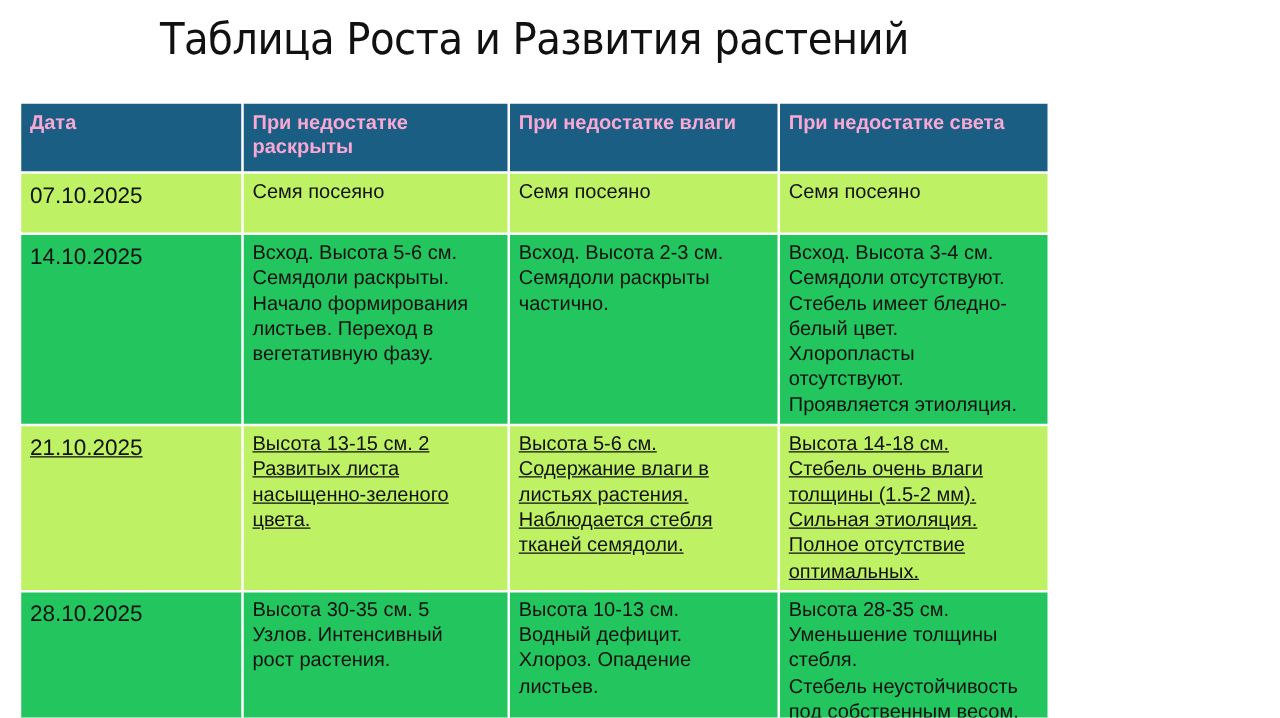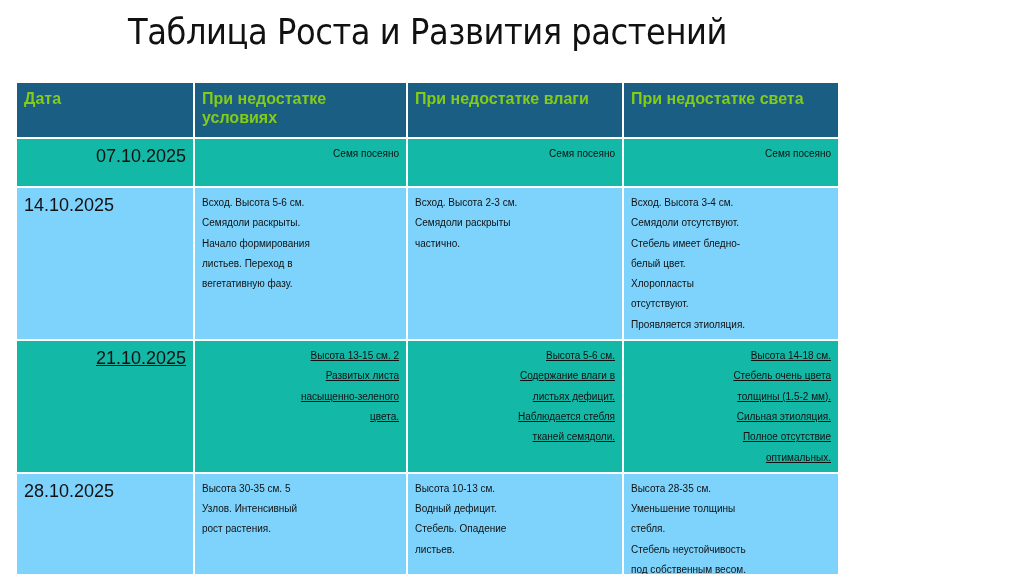--- a/index.html
+++ b/index.html
@@ -42,39 +42,39 @@
   }
   .growth-table th, .growth-table td {
     border: 2px solid #ffffff;
     vertical-align: top;
     text-align: left;
     padding: 4px 7px 4px 7px;
     box-sizing: border-box;
   }
   .growth-table th {
     background: #1b5e84;
-    color: #84cc16;
+    color: #f9a8d4;
     font-weight: bold;
     font-size: 16px;
     line-height: 19px;
     height: 56px;
     padding-top: 6px;
   }
   .growth-table td {
-    font-size: 10px;
+    font-size: 16px;
     line-height: 20.3px;
     padding-top: 5px;
   }
   .growth-table td.date-cell {
     font-size: 18px;
     line-height: 22px;
     padding-top: 6px;
   }
-  .row-odd td { background: #14b8a6; text-align: right; }
-  .row-even td { background: #7dd3fc; }
+  .row-odd td { background: #bef264; }
+  .row-even td { background: #22c55e; }
   .row-h1 { height: 49px; }
   .row-h2 { height: 152px; }
   .row-h3 { height: 129px; text-decoration: underline; }
   .row-h4 { height: 115px; }
   .line { display: block; white-space: nowrap; }
   col.c1 { width: 178px; }
   col.c2 { width: 213px; }
   col.c3 { width: 216px; }
   col.c4 { width: 216px; }
 </style>
@@ -91,21 +91,21 @@
         <col class="c3">
         <col class="c4">
     </colgroup>
     <thead>
       <tr>
         <th>
           <span class="line">Дата</span>
         </th>
         <th>
           <span class="line">При недостатке</span>
-          <span class="line">условиях</span>
+          <span class="line">раскрыты</span>
         </th>
         <th>
           <span class="line">При недостатке влаги</span>
         </th>
         <th>
           <span class="line">При недостатке света</span>
         </th>
       </tr>
     </thead>
     <tbody>
@@ -152,45 +152,45 @@
         <td class="date-cell">21.10.2025</td>
         <td>
           <span class="line">Высота 13-15 см. 2</span>
           <span class="line">Развитых листа</span>
           <span class="line">насыщенно-зеленого</span>
           <span class="line">цвета.</span>
         </td>
         <td>
           <span class="line">Высота 5-6 см.</span>
           <span class="line">Содержание влаги в</span>
-          <span class="line">листьях дефицит.</span>
+          <span class="line">листьях растения.</span>
           <span class="line">Наблюдается стебля</span>
           <span class="line">тканей семядоли.</span>
         </td>
         <td>
           <span class="line">Высота 14-18 см.</span>
-          <span class="line">Стебель очень цвета</span>
+          <span class="line">Стебель очень влаги</span>
           <span class="line">толщины (1.5-2 мм).</span>
           <span class="line">Сильная этиоляция.</span>
           <span class="line">Полное отсутствие</span>
           <span class="line">оптимальных.</span>
         </td>
       </tr>
 
       <tr class="row-even row-h4">
         <td class="date-cell">28.10.2025</td>
         <td>
           <span class="line">Высота 30-35 см. 5</span>
           <span class="line">Узлов. Интенсивный</span>
           <span class="line">рост растения.</span>
         </td>
         <td>
           <span class="line">Высота 10-13 см.</span>
           <span class="line">Водный дефицит.</span>
-          <span class="line">Стебель. Опадение</span>
+          <span class="line">Хлороз. Опадение</span>
           <span class="line">листьев.</span>
         </td>
         <td>
           <span class="line">Высота 28-35 см.</span>
           <span class="line">Уменьшение толщины</span>
           <span class="line">стебля.</span>
           <span class="line">Стебель неустойчивость</span>
           <span class="line">под собственным весом.</span>
         </td>
       </tr>

